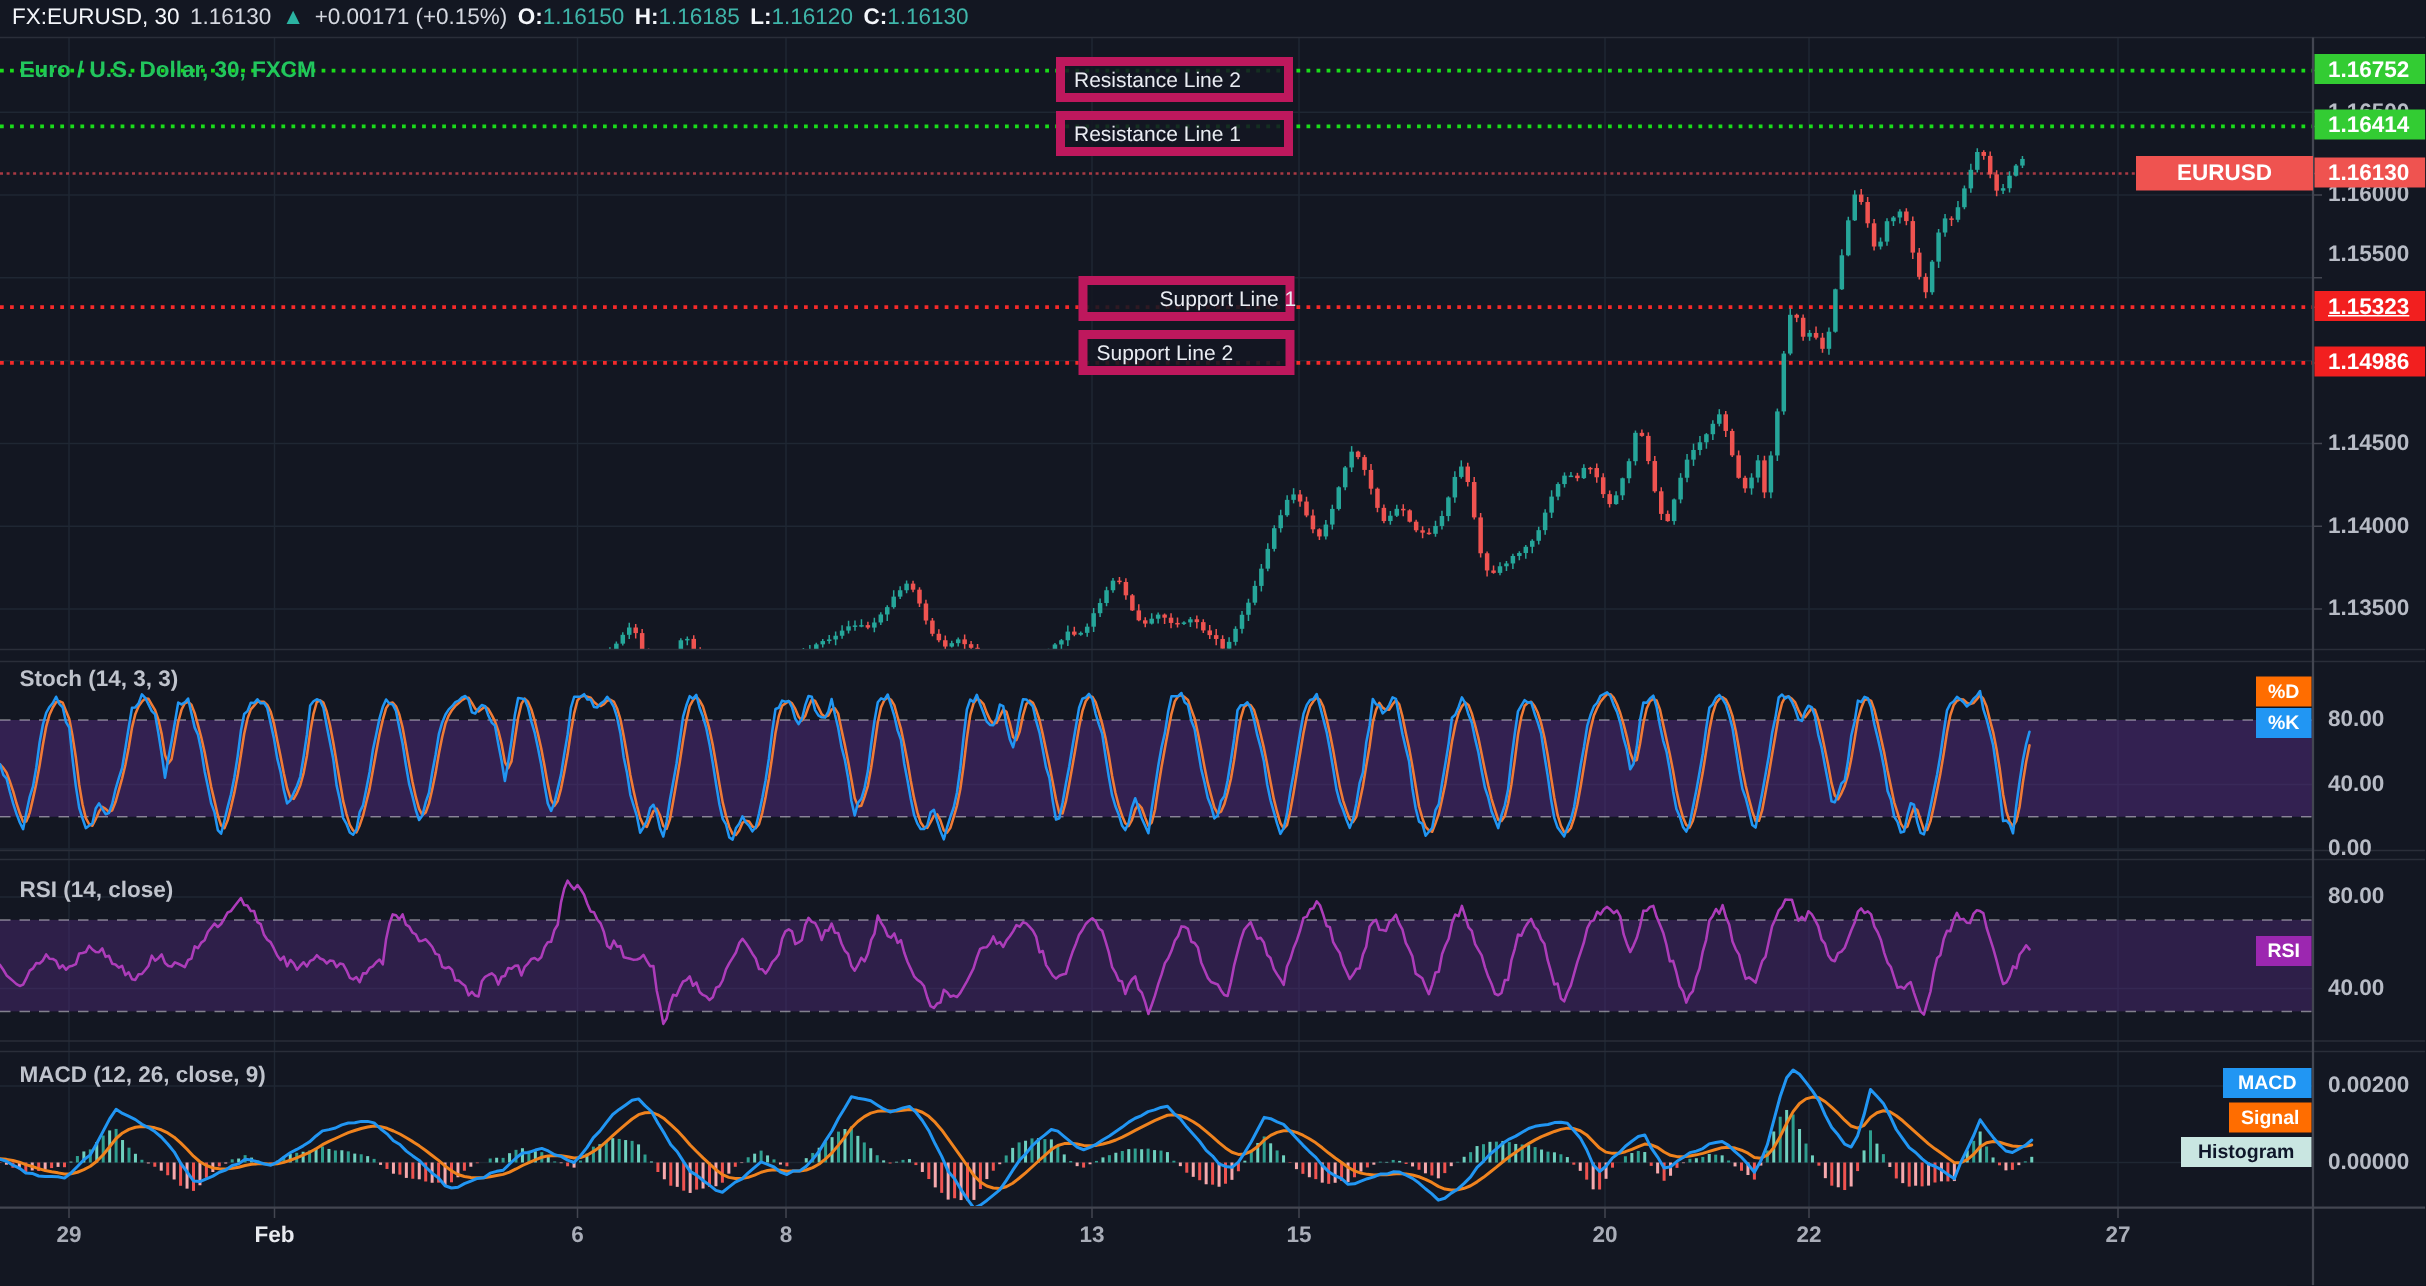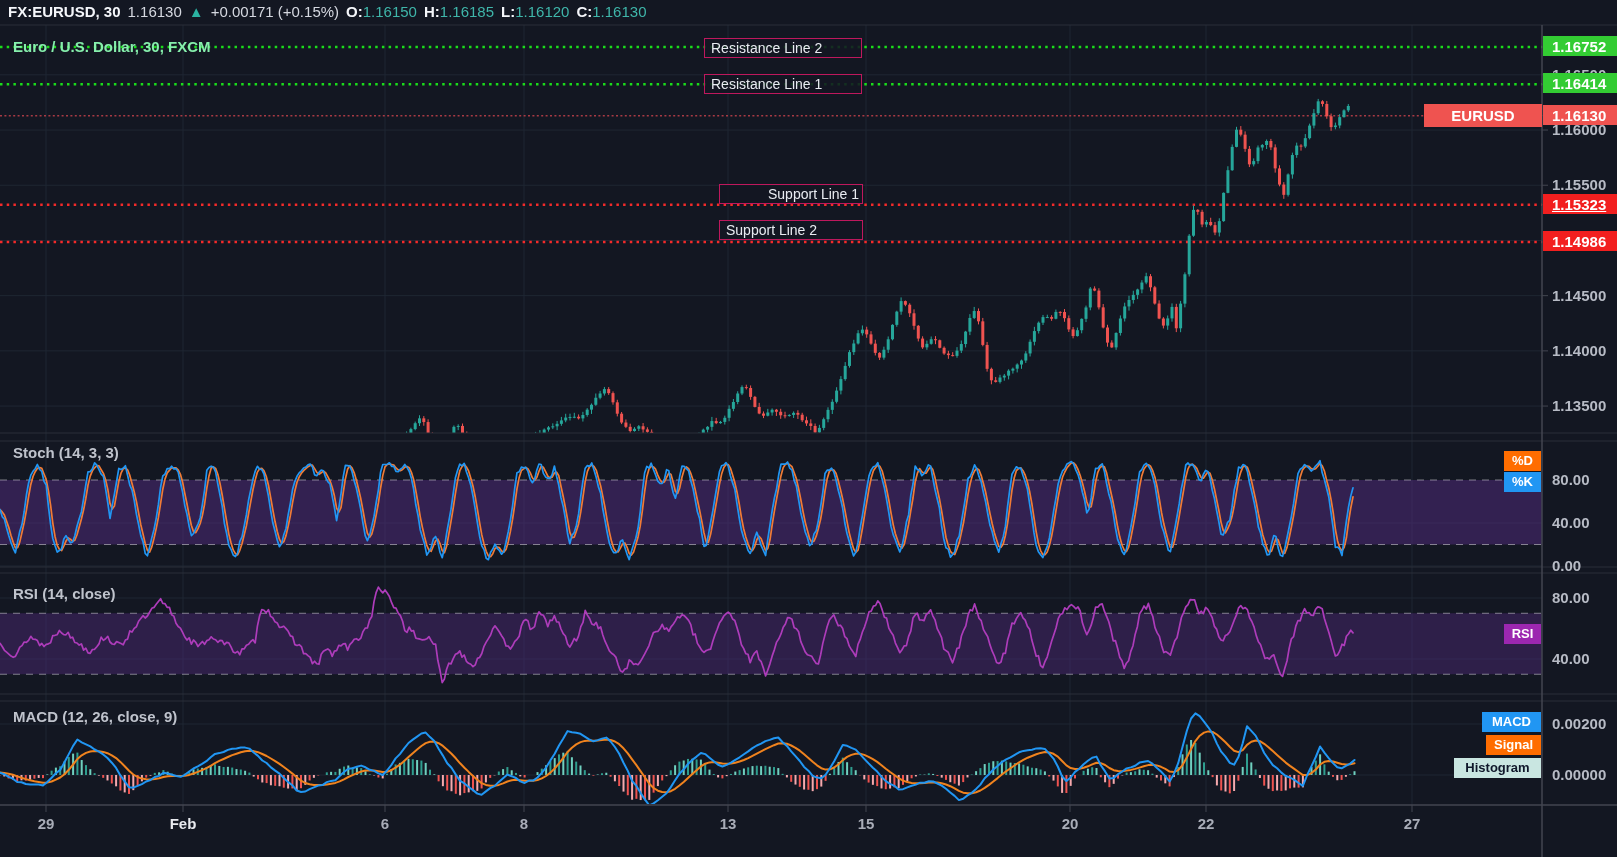--- a/index.html
+++ b/index.html
@@ -1,26 +1,26 @@
 <!DOCTYPE html>
 <html><head>
 <meta charset="utf-8">
 <style>
   html,body{margin:0;padding:0;background:#131722;}
   #app{position:relative;width:1617px;height:857px;background:#131722;overflow:hidden;
        font-family:"Liberation Sans",sans-serif;-webkit-font-smoothing:antialiased;}
   #chart-svg{position:absolute;left:0;top:0;}
   .hdr{position:absolute;left:8px;top:2px;height:20px;line-height:20px;font-size:15px;color:#d5d8e0;white-space:nowrap;z-index:30;}
-  .hdr b{color:#f4f6fa;font-weight:700;}
+  .hdr b{color:#f4f6fa;font-weight:400;}
   .hdr .sep{display:inline-block;width:7px;}
   .up{color:#2bb3a2;}
   .ohlc-l{color:#f4f6fa;font-weight:700;}
   .ohlc-v{color:#3fb6aa;}
   .pane-title{position:absolute;font-size:15px;font-weight:700;color:#bfc3cc;z-index:6;white-space:nowrap;}
-  .line-tag{position:absolute;box-sizing:border-box;border:1px solid #be185d;background:rgba(19,23,34,0.88);
+  .line-tag{position:absolute;box-sizing:border-box;border:6px solid #be185d;background:rgba(19,23,34,0.88);
             color:#e9ecf2;font-size:14px;line-height:18px;padding:0 6px;z-index:8;white-space:nowrap;}
   .ax-badge{position:absolute;left:1543px;width:74px;height:20px;line-height:21px;font-size:15px;font-weight:600;
             color:#fff;padding-left:9px;box-sizing:border-box;z-index:12;}
   .ax-label{position:absolute;left:1552px;height:16px;line-height:16px;font-size:15px;font-weight:600;color:#b7bbc5;z-index:5;white-space:nowrap;}
   .t-label{position:absolute;top:815px;height:18px;line-height:18px;font-size:15px;font-weight:600;color:#a9adb8;transform:translateX(-50%);z-index:5;}
   .t-label.bold{color:#e8eaef;font-weight:700;}
   .mini-badge{position:absolute;height:20px;line-height:20px;text-align:center;font-size:13px;font-weight:700;color:#fff;z-index:12;}
   .eurusd-tag{position:absolute;left:1424px;width:118px;height:23px;line-height:23px;top:104px;text-align:center;
               font-size:15px;font-weight:700;color:#fff;z-index:11;}
   #price-axis-strip{position:absolute;left:1542px;top:0;width:75px;height:857px;z-index:4;}
@@ -872,21 +872,21 @@
       <line x1="1542" y1="74.8233199999984" x2="1548" y2="74.8233199999984" stroke="#434651" stroke-width="1"></line>
       <line x1="1542" y1="130.02831999999967" x2="1548" y2="130.02831999999967" stroke="#434651" stroke-width="1"></line>
       <line x1="1542" y1="185.2333199999985" x2="1548" y2="185.2333199999985" stroke="#434651" stroke-width="1"></line>
       <line x1="1542" y1="295.6433199999986" x2="1548" y2="295.6433199999986" stroke="#434651" stroke-width="1"></line>
       <line x1="1542" y1="350.8483199999999" x2="1548" y2="350.8483199999999" stroke="#434651" stroke-width="1"></line>
       <line x1="1542" y1="406.0533199999987" x2="1548" y2="406.0533199999987" stroke="#434651" stroke-width="1"></line>
     </svg>
 
   <div class="hdr"><b>FX:EURUSD, 30</b><span class="sep"></span><span>1.16130</span><span class="sep"></span><span class="up">▲</span><span class="sep"></span><span>+0.00171 (+0.15%)</span><span class="sep"></span><span class="ohlc-l">O:</span><span class="ohlc-v">1.16150</span><span class="sep"></span><span class="ohlc-l">H:</span><span class="ohlc-v">1.16185</span><span class="sep"></span><span class="ohlc-l">L:</span><span class="ohlc-v">1.16120</span><span class="sep"></span><span class="ohlc-l">C:</span><span class="ohlc-v">1.16130</span></div>
 
-  <div class="pane-title" style="left:13px;top:38px;color:#86efac;">Euro / U.S. Dollar, 30, FXCM</div>
+  <div class="pane-title" style="left:13px;top:38px;color:#22c55e;">Euro / U.S. Dollar, 30, FXCM</div>
   <div class="pane-title" style="left:13px;top:444px;">Stoch (14, 3, 3)</div>
   <div class="pane-title" style="left:13px;top:585px;">RSI (14, close)</div>
   <div class="pane-title" style="left:13px;top:708px;">MACD (12, 26, close, 9)</div>
 
   <div class="line-tag" style="left:704px;top:38px;width:158px;">Resistance Line 2</div>
   <div class="line-tag" style="left:704px;top:74px;width:158px;">Resistance Line 1</div>
   <div class="line-tag" style="left:719px;top:184px;width:144px;padding-left:48px;">Support Line 1</div>
   <div class="line-tag" style="left:719px;top:220px;width:144px;">Support Line 2</div>
 
   <div id="price-axis-strip"></div>
@@ -900,21 +900,21 @@
   <div class="ax-badge" style="top:231px;background:#f21f1f;">1.14986</div>
 
   <div class="mini-badge" style="left:1504px;top:451px;width:37px;background:#ff6d00;">%D</div>
   <div class="mini-badge" style="left:1504px;top:472px;width:37px;background:#2196f3;">%K</div>
   <div class="mini-badge" style="left:1504px;top:624px;width:37px;background:#9c27b0;">RSI</div>
   <div class="mini-badge" style="left:1482px;top:712px;width:59px;background:#2196f3;">MACD</div>
   <div class="mini-badge" style="left:1486px;top:735px;width:55px;background:#ff6d00;">Signal</div>
   <div class="mini-badge" style="left:1454px;top:758px;width:87px;background:#c9e6e1;color:#0f172a;">Histogram</div>
 <div class="ax-label" style="left: 1552px; top: 67px;">1.16500</div>
     <div class="ax-label" style="left: 1552px; top: 122px;">1.16000</div>
-    <div class="ax-label" style="left: 1552px; top: 177px; text-align: center;">1.15500</div>
+    <div class="ax-label" style="left: 1552px; top: 162px; text-align: center;">1.15500</div>
     <div class="ax-label" style="left: 1552px; top: 288px;">1.14500</div>
     <div class="ax-label" style="left: 1552px; top: 343px;">1.14000</div>
     <div class="ax-label" style="left: 1552px; top: 398px;">1.13500</div>
     <div class="ax-label" style="left: 1552px; top: 472px;">80.00</div>
     <div class="ax-label" style="left: 1552px; top: 515px;">40.00</div>
     <div class="ax-label" style="left: 1552px; top: 558px;">0.00</div>
     <div class="ax-label" style="left: 1552px; top: 590px;">80.00</div>
     <div class="ax-label" style="left: 1552px; top: 651px;">40.00</div>
     <div class="ax-label" style="left: 1552px; top: 716px;">0.00200</div>
     <div class="ax-label" style="left: 1552px; top: 767px;">0.00000</div>

